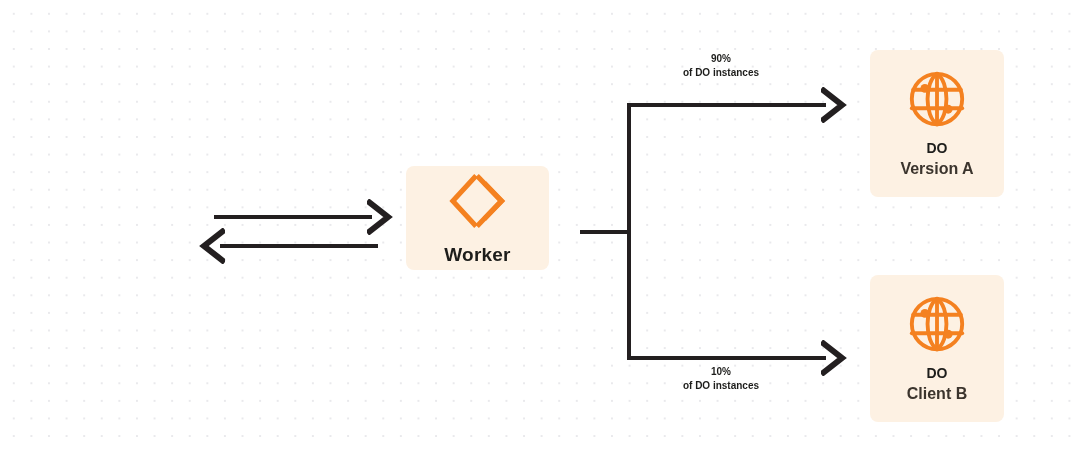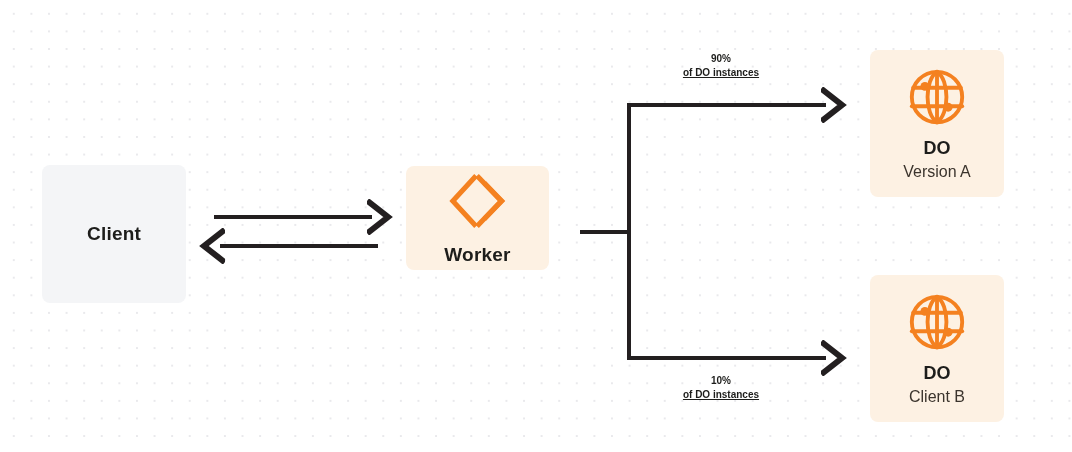--- a/index.html
+++ b/index.html
@@ -62,28 +62,28 @@
   }
 
   .node-title {
     font-size: 19px;
     font-weight: bold;
     color: #1d1d1b;
     letter-spacing: 0.2px;
     line-height: 1.2;
   }
   .node-title-do {
-    font-size: 18px;
+    font-size: 14px;
     font-weight: bold;
     color: #1d1d1b;
     margin-top: 2px;
   }
   .node-subtitle {
     font-size: 16px;
-    font-weight: normal;
+    font-weight: bold;
     color: #3b342d;
     margin-top: 3px;
     line-height: 1.2;
   }
 
   
   .icon-worker {
     width: 62px;
     height: 62px;
     margin-bottom: 12px;
@@ -114,29 +114,28 @@
     line-height: 1.42;
     white-space: nowrap;
   }
   .edge-label-top {
     left: 632px;
     top: 52px;
     width: 178px;
   }
   .edge-label-bottom {
     left: 632px;
-    top: 374px;
+    top: 365px;
     width: 178px;
   }
   .edge-label .pct {
     display: block;
   }
   .edge-label .sub {
     display: block;
-    text-decoration: underline;
   }
 </style>
 </head>
 <body>
 
 <div class="canvas">
 
   <svg class="connectors" viewBox="0 0 1072 452" width="1072" height="452" xmlns="http://www.w3.org/2000/svg">
     <defs>
       <marker id="arrow-right" markerWidth="9" markerHeight="9" refX="1.2" refY="4.5" orient="auto" markerUnits="strokeWidth">
@@ -165,23 +164,20 @@
 
     <g>
       <line x1="627" y1="105" x2="826" y2="105" stroke="#231f20" stroke-width="4" marker-end="url(#arrow-right)"></line>
     </g>
 
     <g>
       <line x1="627" y1="358" x2="826" y2="358" stroke="#231f20" stroke-width="4" marker-end="url(#arrow-right)"></line>
     </g>
   </svg>
 
-  <div class="node node-client">
-    <span class="node-title">Client</span>
-  </div>
 
   <div class="node node-worker">
     <span class="icon-worker">
       <svg viewBox="0 0 64 64" width="62" height="62" xmlns="http://www.w3.org/2000/svg">
 
         <path d="M30 6 L6 32 L30 58" fill="none" stroke="#f48120" stroke-width="5.2" stroke-linecap="butt" stroke-linejoin="miter"></path>
 
         <path d="M31 6 L56 32 L31 58" fill="none" stroke="#f48120" stroke-width="5.2" stroke-linecap="butt" stroke-linejoin="miter"></path>
 
         <path d="M38.5 13.5 L56.5 32 L38.5 50.5" fill="none" stroke="#f48120" stroke-width="5.2" stroke-linecap="butt" stroke-linejoin="miter"></path>

